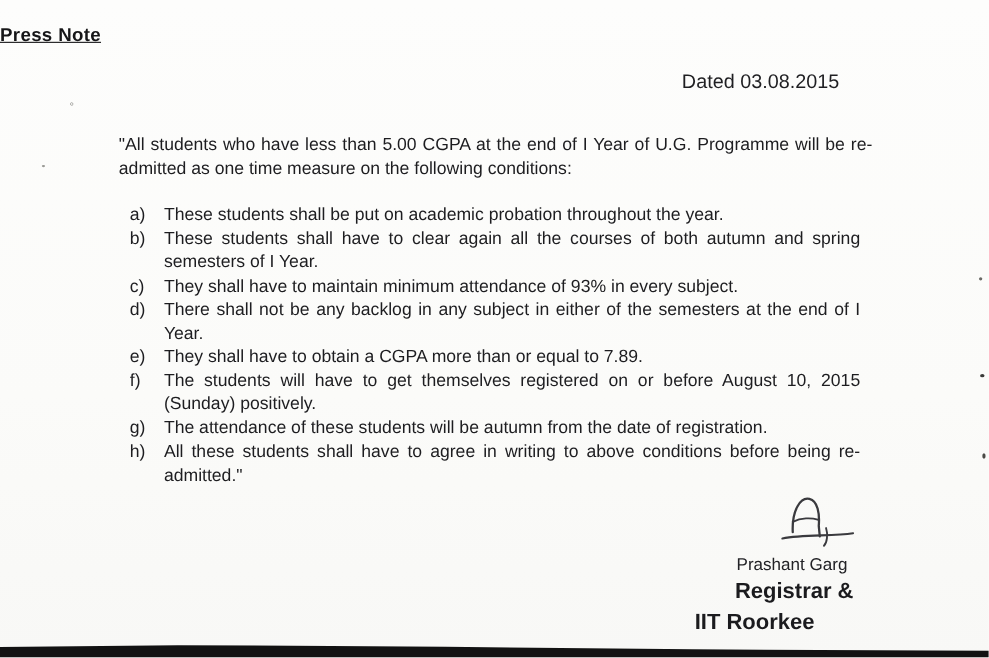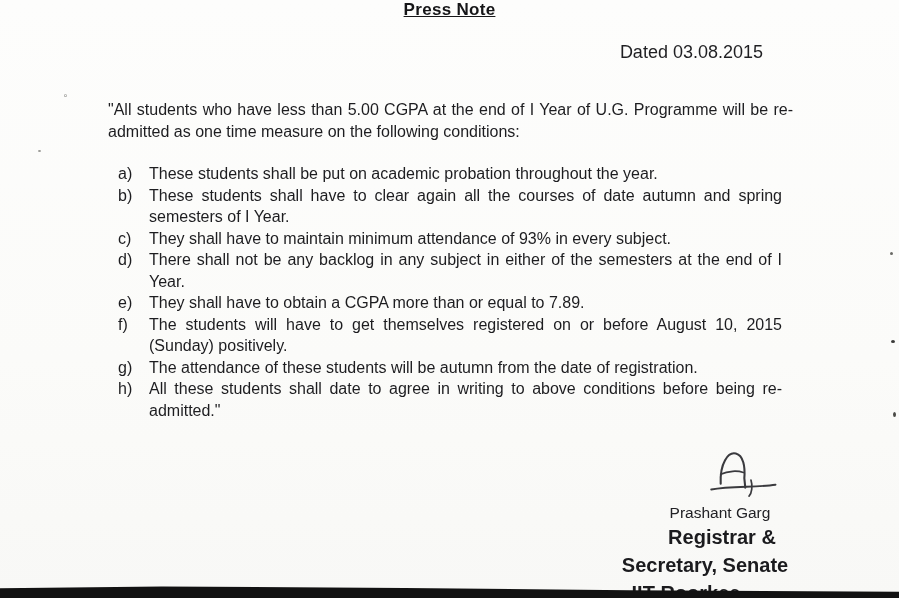--- a/index.html
+++ b/index.html
@@ -11,21 +11,21 @@
   }
   .page {
     position: relative;
     width: 899px;
     height: 598px;
     background: linear-gradient(180deg, #fdfdfc 0%, #fbfbf9 60%, #f8f8f6 100%);
     color: #1d1d1f;
     overflow: hidden;
   }
   .title {
-    text-align: center;
+    margin-top: 22px;
     font-size: 17px;
     font-weight: bold;
     text-decoration: underline;
     letter-spacing: 0.3px;
     color: #161618;
   }
   .date-line {
     margin-top: 22px;
     margin-right: 136px;
     text-align: right;
@@ -110,21 +110,21 @@
 
   <div class="intro">"All students who have less than 5.00 CGPA at the end of I Year  of U.G. Programme will be re-admitted as one time measure on the following conditions:</div>
 
   <div class="conditions">
     <div class="cond">
       <span class="marker">a)</span>
       <div class="cond-text">These students shall be put on academic probation throughout the year.</div>
     </div>
     <div class="cond">
       <span class="marker">b)</span>
-      <div class="cond-text">These students shall have to clear again all the courses of date autumn and spring semesters of I Year.</div>
+      <div class="cond-text">These students shall have to clear again all the courses of both autumn and spring semesters of I Year.</div>
     </div>
     <div class="cond">
       <span class="marker">c)</span>
       <div class="cond-text">They shall have to maintain minimum attendance of 93% in every subject.</div>
     </div>
     <div class="cond">
       <span class="marker">d)</span>
       <div class="cond-text">There shall not be any backlog in any subject in either of the semesters at the end of I Year.</div>
     </div>
     <div class="cond">
@@ -134,34 +134,33 @@
     <div class="cond">
       <span class="marker">f)</span>
       <div class="cond-text">The students will have to get themselves registered on or before August 10, 2015 (Sunday) positively.</div>
     </div>
     <div class="cond">
       <span class="marker">g)</span>
       <div class="cond-text">The attendance of these students will be autumn from the date of registration.</div>
     </div>
     <div class="cond">
       <span class="marker">h)</span>
-      <div class="cond-text">All these students shall date to agree in writing to above conditions before being re-admitted."</div>
+      <div class="cond-text">All these students shall have to agree in writing to above conditions before being re-admitted."</div>
     </div>
   </div>
 
   <div class="signature-block">
     <svg class="signature-art" viewBox="0 0 90 55" width="90" height="52" fill="none">
       <path d="M14 40 C 13 18, 22 6, 30 8 C 38 10, 40 22, 39 34 L 40 44" stroke="#3a3a3e" stroke-width="2.2" stroke-linecap="round"></path>
       <path d="M14 30 C 22 26, 32 26, 38 28" stroke="#3a3a3e" stroke-width="1.8" stroke-linecap="round"></path>
       <path d="M4 46 C 24 42, 52 44, 72 41" stroke="#3a3a3e" stroke-width="2" stroke-linecap="round"></path>
       <path d="M46 36 C 48 42, 47 50, 44 53" stroke="#3a3a3e" stroke-width="1.8" stroke-linecap="round"></path>
     </svg>
     <div class="sig-name">Prashant Garg</div>
     <div class="sig-role r1">Registrar &amp;</div>
-    <div class="sig-role r2">Secretary, Senate</div>
     <div class="sig-role r3">IIT Roorkee</div>
   </div>
 
   <span class="scan-speck speck-1">°</span>
   <span class="scan-speck speck-2"></span>
   <span class="scan-speck speck-3"></span>
   <span class="scan-speck speck-4"></span>
   <span class="scan-speck speck-5"></span>
   <div class="scan-bottom-bar"></div>
 

